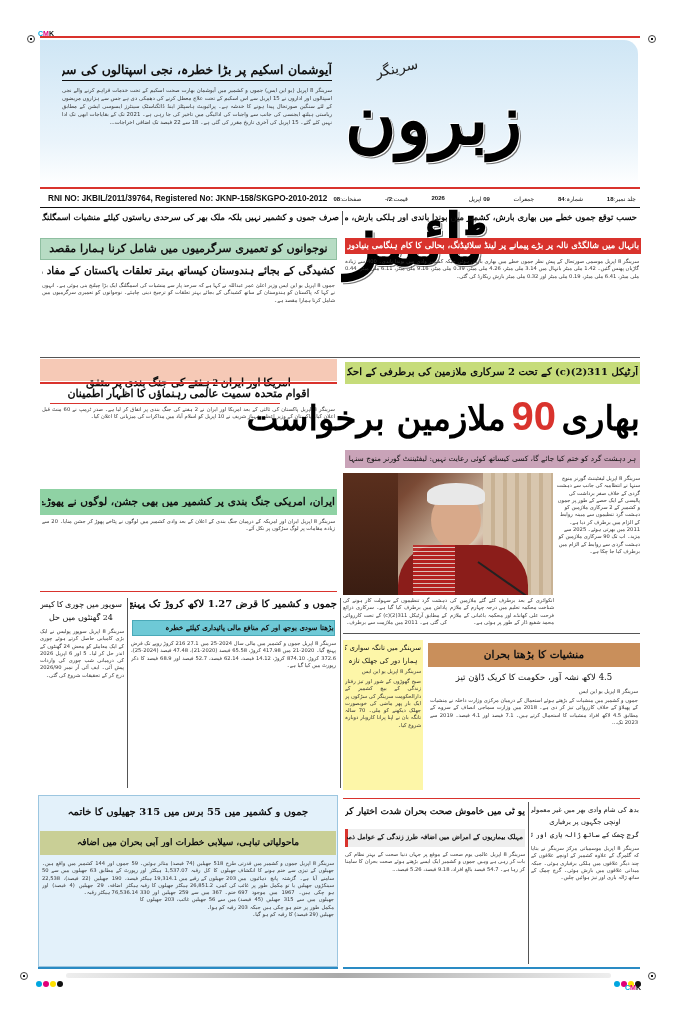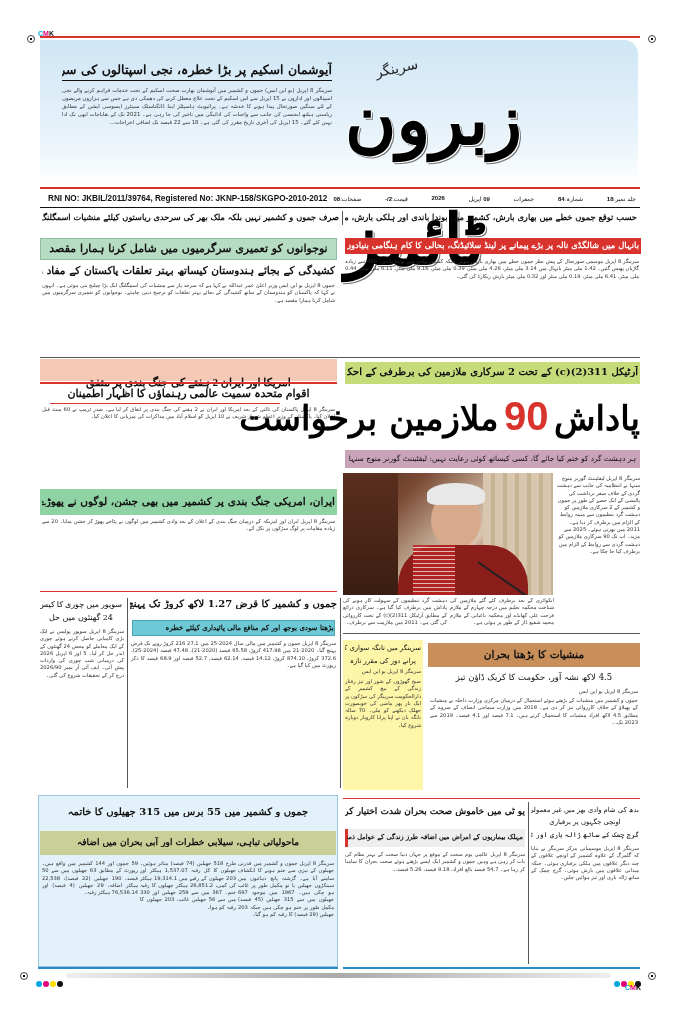--- a/index.html
+++ b/index.html
@@ -72,21 +72,21 @@
 <div class="abs body-text" style="left:42px;top:406px;width:293px;height:82px">سرینگر 8 اپریل پاکستان کی ثالثی کے بعد امریکا اور ایران نے 2 ہفتے کی جنگ بندی پر اتفاق کر لیا ہے۔ صدر ٹرمپ نے 60 منٹ قبل اعلان کیا۔ پاکستان کے وزیر اعظم شہباز شریف نے 10 اپریل کو اسلام آباد میں مذاکرات کی میزبانی کا اعلان کیا۔</div>
 
 <div class="abs" style="left:40px;top:489px;width:297px;height:26px;background:#8fd2a4"></div>
 <div class="abs hl" style="left:42px;top:495px;width:293px;font-size:10.5px;font-family:'DejaVu Serif',serif">ایران، امریکی جنگ بندی پر کشمیر میں بھی جشن، لوگوں نے پھوڑے پٹاخے</div>
 <div class="abs body-text" style="left:42px;top:518px;width:293px;height:72px">سرینگر 8 اپریل ایران اور امریکہ کے درمیان جنگ بندی کے اعلان کے بعد وادی کشمیر میں لوگوں نے پٹاخے پھوڑ کر جشن منایا۔ 20 سے زیادہ مقامات پر لوگ سڑکوں پر نکل آئے۔</div>
 <div class="abs rule-red" style="left:40px;top:591px;width:297px;height:1px"></div>
 
 <div class="abs" style="left:345px;top:362px;width:295px;height:22px;background:#c6dc7a"></div>
 <div class="abs hl" style="left:347px;top:366px;width:291px;font-size:10px;font-family:'DejaVu Serif',serif">آرٹیکل 311(2)(c) کے تحت 2 سرکاری ملازمین کی برطرفی کے احکامات</div>
 <div class="abs" style="left:345px;top:386px;width:295px;height:60px;direction:rtl;text-align:center;white-space:nowrap;font-family:'DejaVu Serif',serif;font-weight:bold;line-height:60px">
-  <span style="font-size:34px;color:#000">پاداش</span>
+  <span style="font-size:34px;color:#000">بھاری</span>
   <span style="font-size:40px;color:#d9332d;font-family:'Liberation Sans',sans-serif">90</span>
   <span style="font-size:34px;color:#000">ملازمین برخواست</span>
 </div>
 <div class="abs" style="left:345px;top:450px;width:295px;height:18px;background:#c9a3b8"></div>
 <div class="abs hl" style="left:347px;top:454px;width:291px;font-size:7.4px;font-weight:normal;font-family:'DejaVu Serif',serif">ہر دہشت گرد کو ختم کیا جائے گا، کسی کیساتھ کوئی رعایت نہیں: لیفٹیننٹ گورنر منوج سنہا</div>
 
 <div class="abs photo" style="left:343px;top:473px;width:210px;height:122px">
   <div class="abs" style="left:0;top:0;width:55px;height:122px;background:linear-gradient(180deg,#5a2f1d,#3a1d12)"></div>
   <div class="abs" style="right:0;top:0;width:70px;height:122px;background:repeating-linear-gradient(90deg,#d8c6ae 0 8px,#c8b294 8px 12px)"></div>
   <div class="abs" style="left:88px;top:18px;width:50px;height:58px;border-radius:50%;background:#d8a98a"></div>
@@ -106,21 +106,21 @@
 <div class="abs vline" style="left:127px;top:598px;height:190px"></div>
 
 <div class="abs hl" style="left:130px;top:598px;width:207px;font-size:10px;font-family:'DejaVu Serif',serif">جموں و کشمیر کا قرض 1.27 لاکھ کروڑ تک پہنچ گیا</div>
 <div class="abs" style="left:132px;top:620px;width:203px;height:16px;background:#6ec9d6;border:1px solid #4aa9b8"></div>
 <div class="abs hl" style="left:134px;top:623px;width:231px;font-size:7px;font-family:'DejaVu Serif',serif">بڑھتا سودی بوجھ اور کم منافع مالی پائیداری کیلئے خطرہ</div>
 <div class="abs body-text" style="left:131px;top:640px;width:205px;height:148px">سرینگر 8 اپریل جموں و کشمیر میں مالی سال 2024-25 میں 27.1 216 کروڑ روپے تک قرض پہنچ گیا۔ 2020-21 میں 417.98 کروڑ، 65.58 فیصد (2020-21)، 47.48 فیصد (2024-25)، 372.6 کروڑ، 874.10 کروڑ، 14.12 فیصد، 62.14 فیصد، 52.7 فیصد اور 68.9 فیصد کا ذکر رپورٹ میں کیا گیا ہے۔</div>
 <div class="abs vline" style="left:340px;top:598px;height:190px"></div>
 
 <div class="abs" style="left:343px;top:640px;width:80px;height:150px;background:#fdf6a8"></div>
 <div class="abs hl" style="left:345px;top:644px;width:76px;font-size:6.8px;font-weight:normal;font-family:'DejaVu Serif',serif">سرینگر میں تانگہ سواری کی واپسی</div>
-<div class="abs hl" style="left:345px;top:657px;width:76px;font-size:6.8px;font-weight:normal;font-family:'DejaVu Serif',serif">پرانے دور کی مقرر تازہ</div>
+<div class="abs hl" style="left:345px;top:657px;width:76px;font-size:6.8px;font-weight:normal;font-family:'DejaVu Serif',serif">ہمارا دور کی جھلک تازہ</div>
 <div class="abs body-text" style="left:345px;top:668px;width:76px;height:8px">سرینگر 8 اپریل یو این ایس</div>
 <div class="abs body-text" style="left:345px;top:678px;width:76px;height:110px">صبح گھوڑوں کے شور اور تیز رفتار زندگی کے بیچ کشمیر کے دارالحکومت سرینگر کی سڑکوں پر ایک بار پھر ماضی کی خوبصورت جھلک دیکھنے کو ملی۔ 70 سالہ تانگہ بان نے اپنا پرانا کاروبار دوبارہ شروع کیا۔</div>
 
 <div class="abs" style="left:428px;top:643px;width:212px;height:24px;background:#c98f5b"></div>
 <div class="abs hl" style="left:430px;top:648px;width:208px;font-size:10.5px;font-family:'DejaVu Serif',serif">منشیات کا بڑھتا بحران</div>
 <div class="abs hl" style="left:430px;top:672px;width:208px;font-size:8.5px;font-weight:normal;font-family:'DejaVu Serif',serif">4.5 لاکھ نشہ آور، حکومت کا کریک ڈاؤن تیز</div>
 <div class="abs body-text" style="left:430px;top:688px;width:208px;height:8px">سرینگر 8 اپریل یو این ایس</div>
 <div class="abs body-text" style="left:430px;top:697px;width:208px;height:90px">جموں و کشمیر میں منشیات کے بڑھتے ہوئے استعمال کے درمیان مرکزی وزارت داخلہ نے منشیات کے پھیلاؤ کے خلاف کارروائی تیز کر دی ہے۔ 2018 میں وزارت سماجی انصاف کے سروے کے مطابق 4.5 لاکھ افراد منشیات کا استعمال کرتے ہیں۔ 7.1 فیصد اور 4.1 فیصد۔ 2019 سے 2023 تک...</div>
 
 <div class="abs" style="left:38px;top:795px;width:300px;height:172px;background:#e3f1fa;border:1px solid #9cc6e0"></div>

